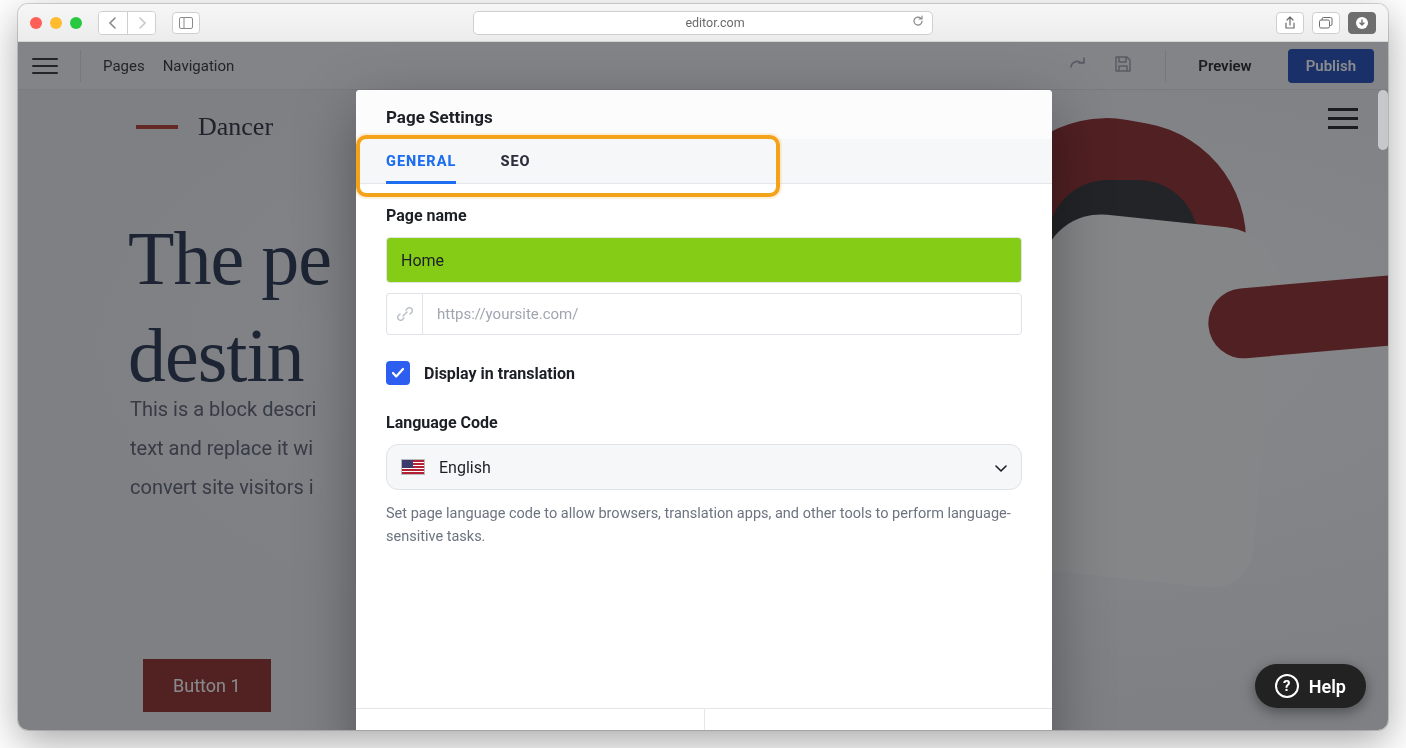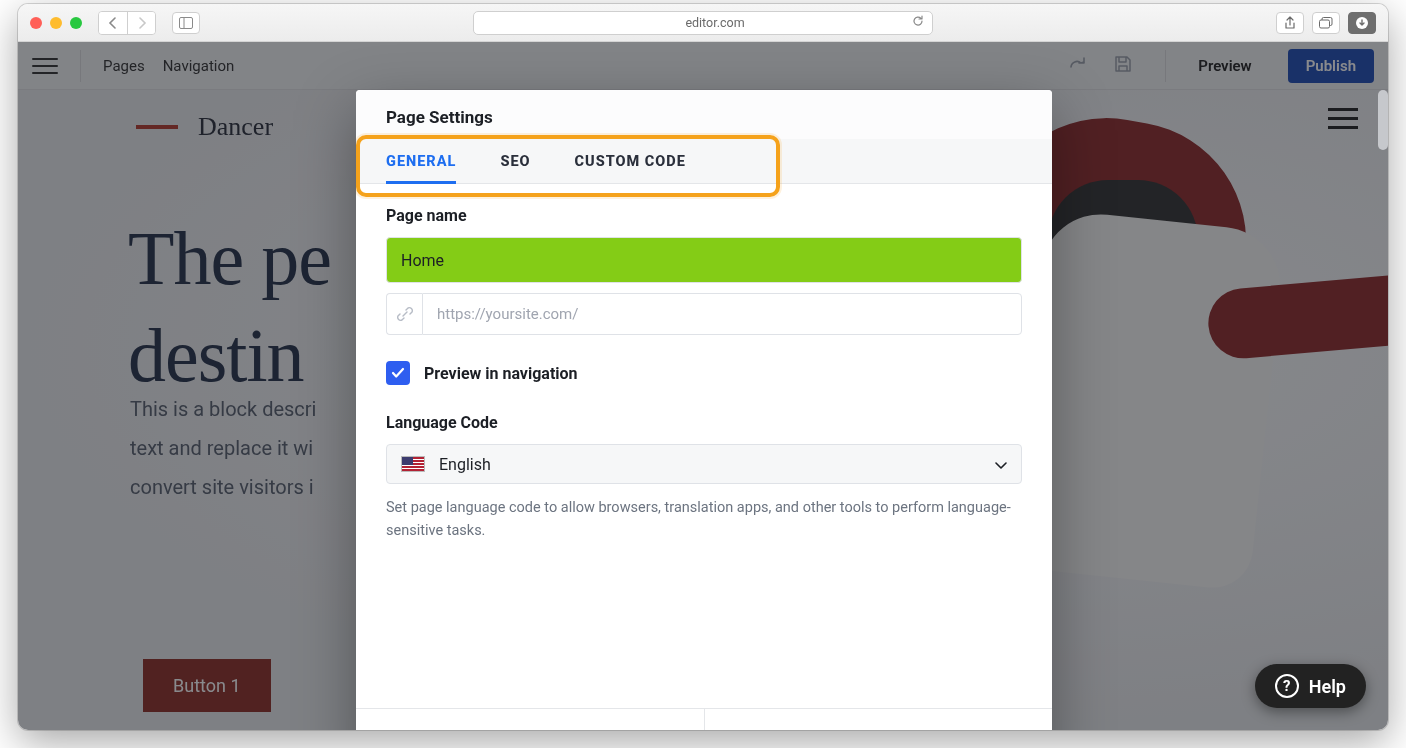--- a/index.html
+++ b/index.html
@@ -142,21 +142,21 @@
     background:#84cc16; padding:0 14px; font-size:16px; color:#1c1f25;
     display:flex; align-items:center; margin-bottom:10px;
   }
   .url-row{ display:flex; margin-bottom:26px;}
   .url-icon{ width:36px;height:42px;border:1px solid #dfe2e7;border-right:none;border-radius:4px 0 0 4px;display:flex;align-items:center;justify-content:center;color:#b7bcc6;background:#fff;}
   .url-field{ flex:1;height:42px;border:1px solid #dfe2e7;border-radius:0 4px 4px 0;padding:0 14px;font-size:15px;color:#a0a5b0;display:flex;align-items:center;background:#fff;}
   .check-row{ display:flex; align-items:center; gap:14px; margin-bottom:28px;}
   .checkbox{ width:24px;height:24px;background:#2e5ef0;border-radius:4px;display:flex;align-items:center;justify-content:center;}
   .check-label{ font-size:16px;font-weight:700;color:#1c1f25;}
   .select{
-    width:100%; height:40px; border:1px solid #dfe2e7; border-radius:4px; background:#f6f7f8;
+    width:100%; height:46px; border:1px solid #dfe2e7; border-radius:12px; background:#f6f7f8;
     display:flex; align-items:center; padding:0 14px; gap:14px; font-size:16px; color:#1c1f25;
     margin-bottom:12px; position:relative;
   }
   .flag{ width:24px;height:16px; position:relative; background:#fff; border:0.5px solid #bbb; overflow:hidden;}
   .flag .stripe{position:absolute;left:0;right:0;height:2px;}
   .flag .s1{top:0;background:#b22234;} .flag .s2{top:3px;background:#b22234;} .flag .s3{top:6px;background:#b22234;} .flag .s4{top:9px;background:#b22234;} .flag .s5{top:12px;background:#b22234;}
   .flag .canton{position:absolute;left:0;top:0;width:11px;height:8px;background:#3c3b6e;}
   .select .caret{ margin-left:auto; }
   .help-text{ font-size:14.5px; line-height:1.6; color:#6c7480; }
   .modal-footer{
@@ -290,21 +290,20 @@
 
     <div class="page-scroll-gap"></div>
 
     <div class="modal">
       <div class="modal-header">Page Settings</div>
       <div class="modal-tabs">
         <div class="tabs-highlight"></div>
         <div class="tabs-row">
           <div class="tab active">GENERAL</div>
           <div class="tab">SEO</div>
-          <div class="tab">CUSTOM CODE</div>
         </div>
       </div>
       <div class="modal-body">
         <div class="field-label">Page name</div>
         <div class="text-input">
           <span>Home</span>
         </div>
         <div class="url-row">
           <div class="url-icon">
             <svg width="16" height="16" viewBox="0 0 16 16">
@@ -314,21 +313,21 @@
           <div class="url-field">
             <span>https://yoursite.com/</span>
           </div>
         </div>
         <div class="check-row">
           <div class="checkbox">
             <svg width="14" height="12" viewBox="0 0 14 12">
                 <path d="M2 6l3.2 3.5L12 2" stroke="#fff" stroke-width="2.2" fill="none" stroke-linecap="round" stroke-linejoin="round"></path>
               </svg>
           </div>
-          <div class="check-label">Preview in navigation</div>
+          <div class="check-label">Display in translation</div>
         </div>
         <div class="field-label">Language Code</div>
         <div class="select">
           <div class="flag">
             <div class="stripe s1"></div>
               <div class="stripe s2"></div>
               <div class="stripe s3"></div>
               <div class="stripe s4"></div>
               <div class="stripe s5"></div>
             <div class="canton"></div>

